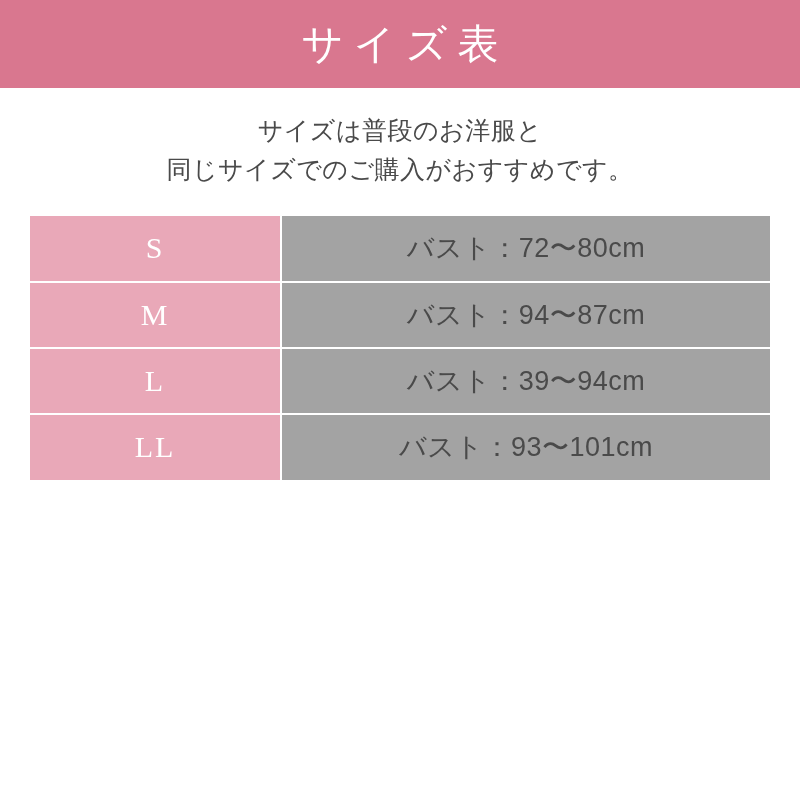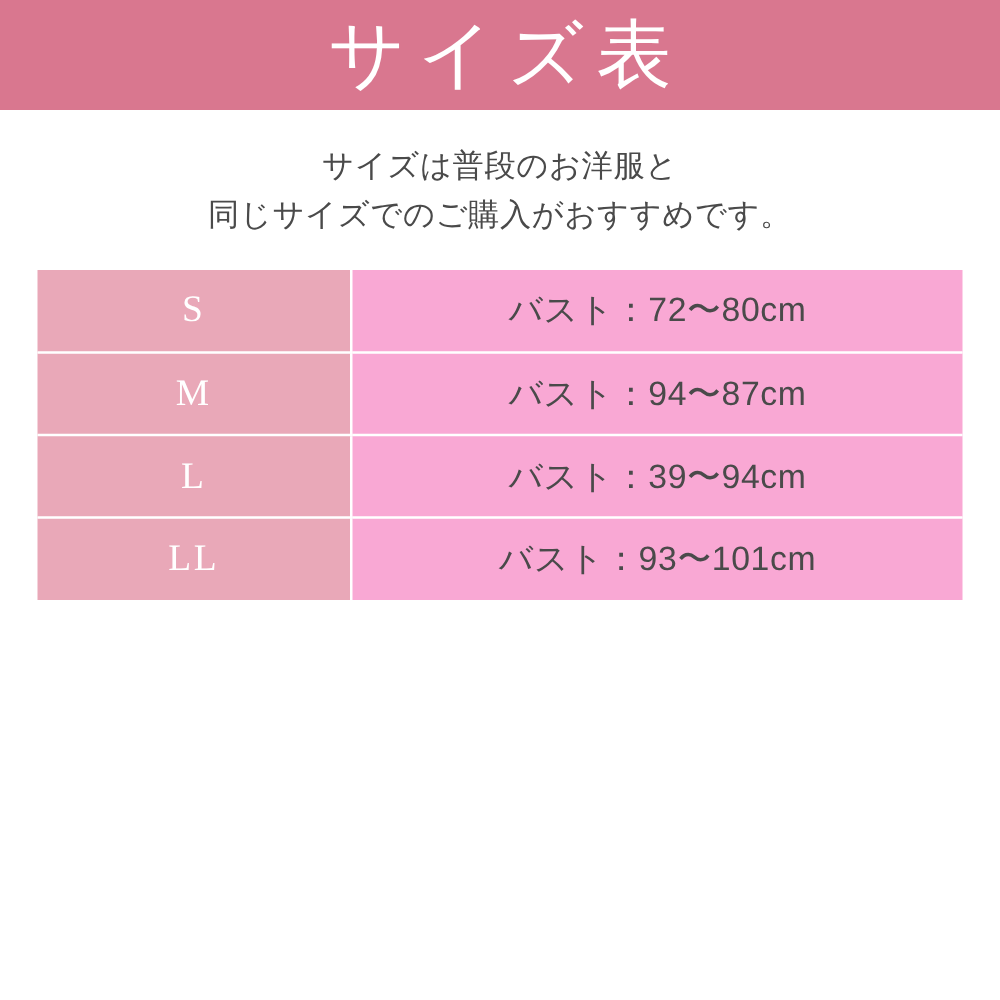--- a/index.html
+++ b/index.html
@@ -25,37 +25,38 @@
     height: 88px;
     background: #d9778f;
     display: flex;
     align-items: center;
     justify-content: center;
     box-sizing: border-box;
   }
   .header-title {
     color: #ffffff;
     font-family: Liberation Serif, serif;
-    font-size: 60px;
+    font-size: 41px;
     letter-spacing: 10px;
     font-weight: 400;
     text-indent: 10px;
     line-height: 1;
   }
   .subtitle {
     margin-top: 26px;
     text-align: center;
     color: #4a4a4a;
     font-size: 25px;
     line-height: 1.55;
     letter-spacing: 0.5px;
     font-family: "Liberation Sans", sans-serif;
   }
   .subtitle div {
     white-space: nowrap;
+    font-family: Liberation Mono, monospace;
   }
   .table {
     margin: 24px auto 0 auto;
     width: 740px;
     border-collapse: collapse;
     table-layout: fixed;
   }
   .table tr {
     height: 66px;
   }
@@ -65,21 +66,21 @@
     color: #ffffff;
     text-align: center;
     font-family: "Liberation Serif", serif;
     font-size: 30px;
     letter-spacing: 2px;
     border-bottom: 2px solid #ffffff;
     border-right: 2px solid #ffffff;
     vertical-align: middle;
   }
   .cell-measure {
-    background: #f9a8d4;
+    background: #a3a3a3;
     color: #4a4a4a;
     text-align: center;
     font-size: 27px;
     letter-spacing: 0.5px;
     border-bottom: 2px solid #ffffff;
     vertical-align: middle;
     font-family: "Liberation Sans", sans-serif;
   }
   .table tr:last-child .cell-size,
   .table tr:last-child .cell-measure {

